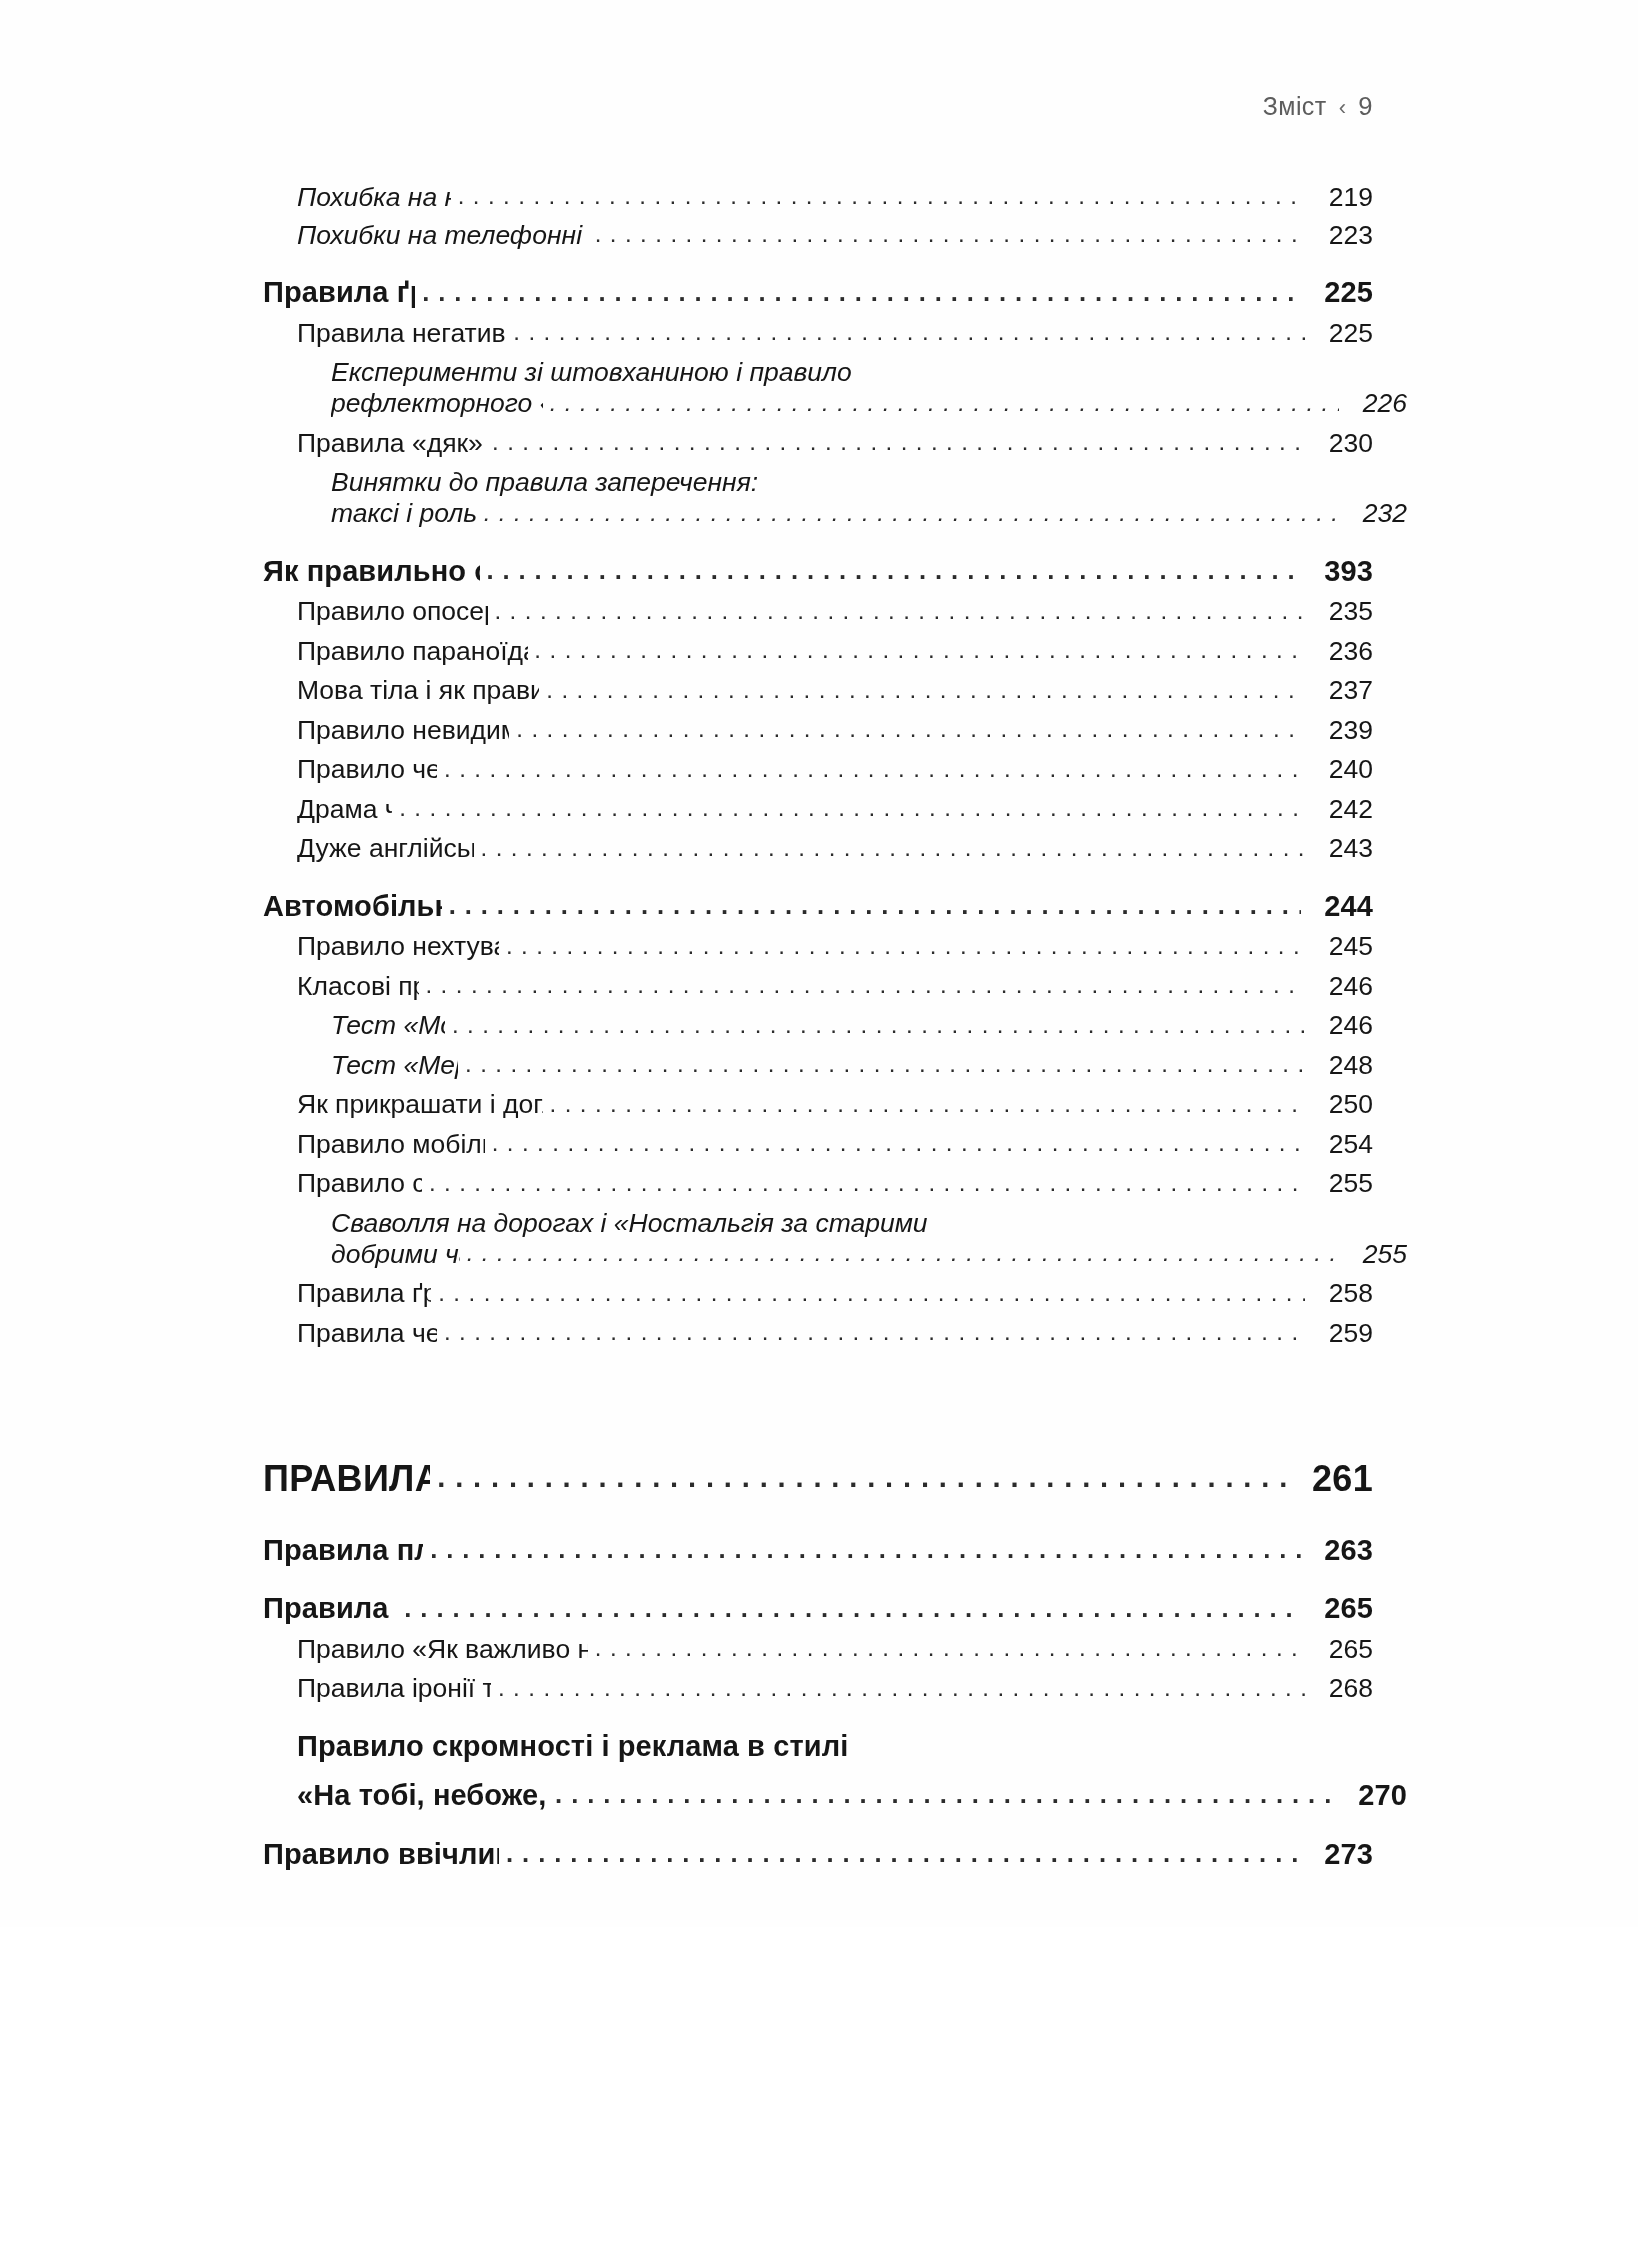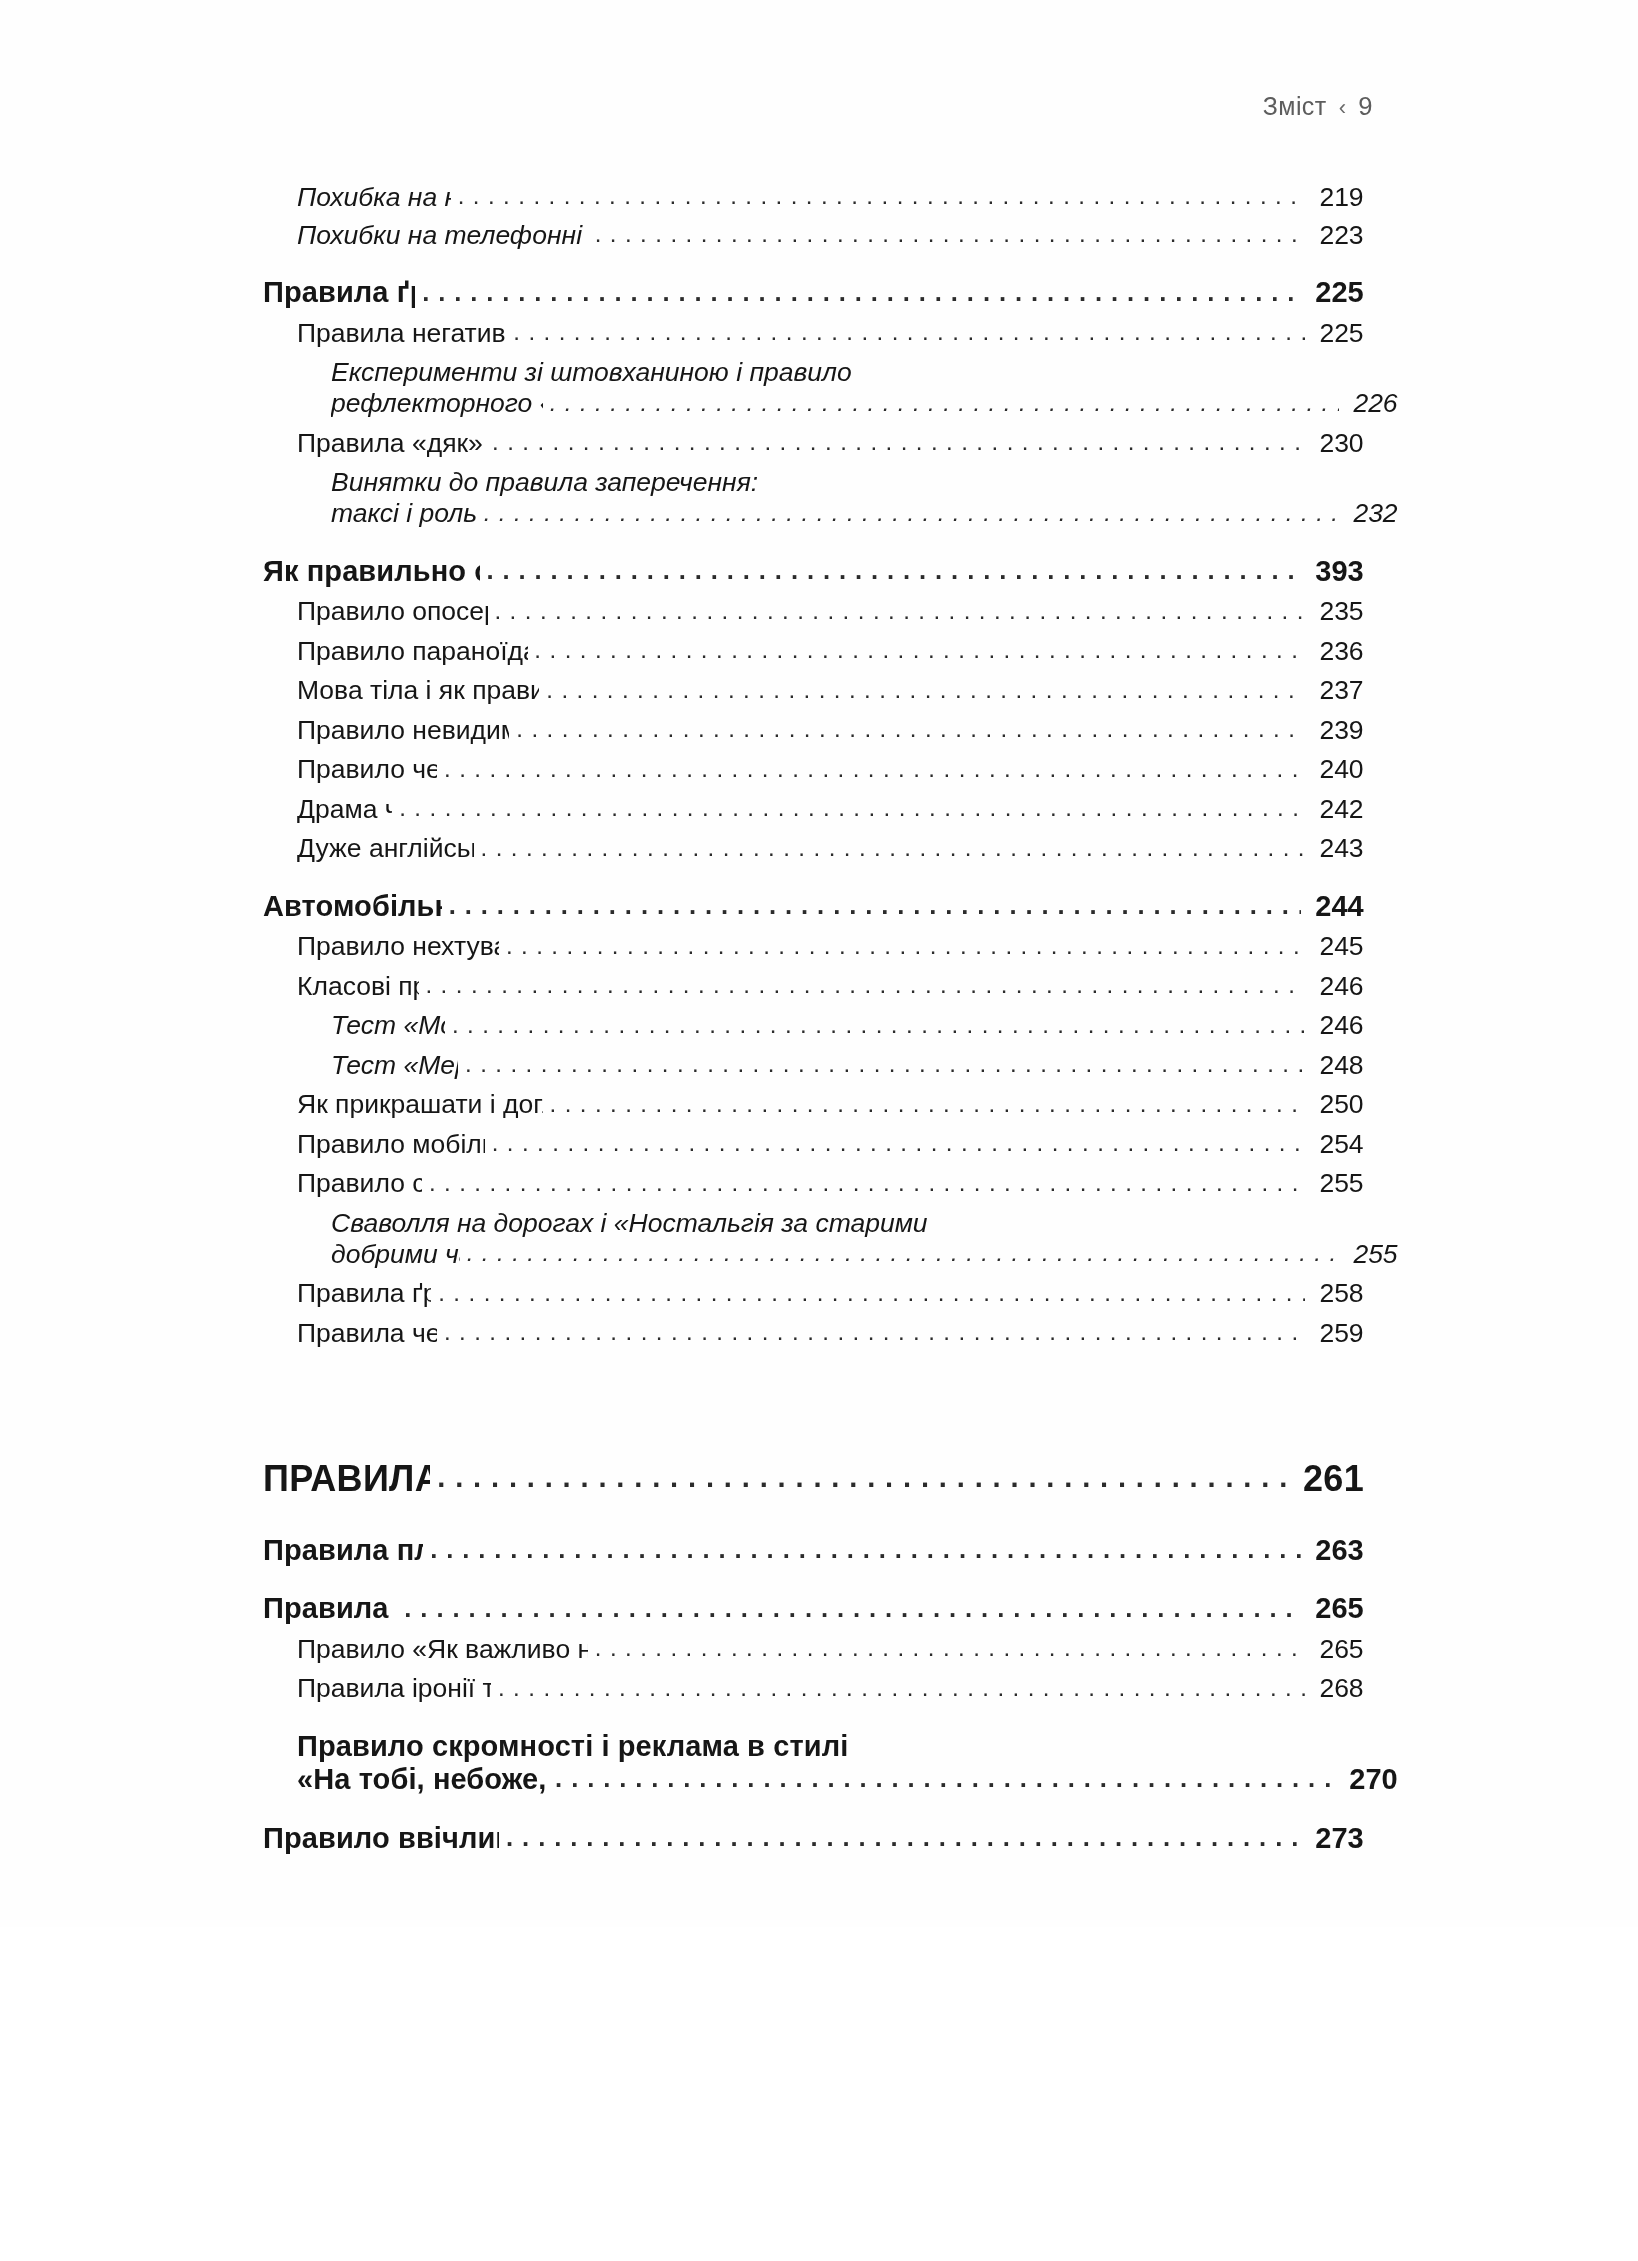--- a/index.html
+++ b/index.html
@@ -72,21 +72,21 @@
     color: #2b2b2b;
     position: relative;
     top: -1.7px;
   }
   .leader::after {
     content: " . . . . . . . . . . . . . . . . . . . . . . . . . . . . . . . . . . . . . . . . . . . . . . . . . . . . . . . . . . . . . . . . . . . . . . . . . . . . . . . . . . . . . . . . . . . . . . . . . .";
     letter-spacing: 0.9px;
   }
   .entry-page {
     flex: 0 0 auto;
-    text-align: center;
+    text-align: right;
     min-width: 61px;
   }
   
   .entry-cont {
     display: flex;
     align-items: baseline;
     width: 100%;
     white-space: nowrap;
   }
 
@@ -104,21 +104,21 @@
   
   .lvl-1 .entry-line,
   .lvl-1 .entry-cont {
     font-size: 29px;
     font-weight: 700;
     letter-spacing: 0.1px;
   }
   .lvl-1 { margin-top: 25.6px; margin-bottom: 6.8px; padding-left: 0; }
   .lvl-1 .entry-page { min-width: 67px; }
   .lvl-1 .leader { font-size: 25.6px; }
-  .lvl-1 .entry-cont { padding-left: 34px; }
+  .lvl-1 .entry-cont { padding-left: 34px; margin-top: 16px; }
 
   
   .lvl-2 .entry-line,
   .lvl-2 .entry-cont {
     font-size: 26.5px;
     font-weight: 400;
   }
   .lvl-2 { margin-top: 8.5px; margin-bottom: 3.4px; padding-left: 34px; }
   .lvl-2 .entry-page { min-width: 63px; }
   .lvl-2 .leader { font-size: 24px; }

